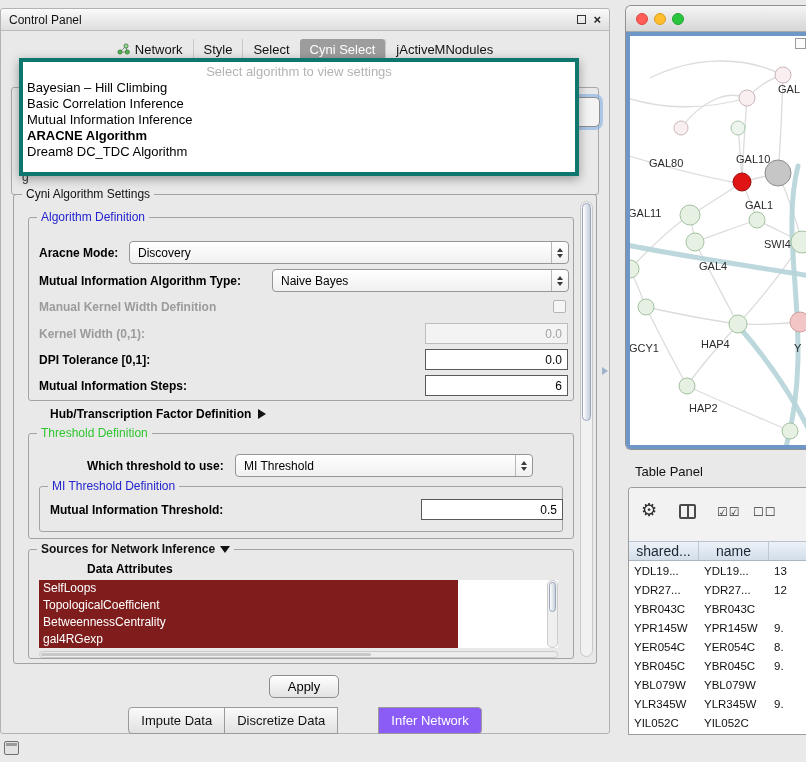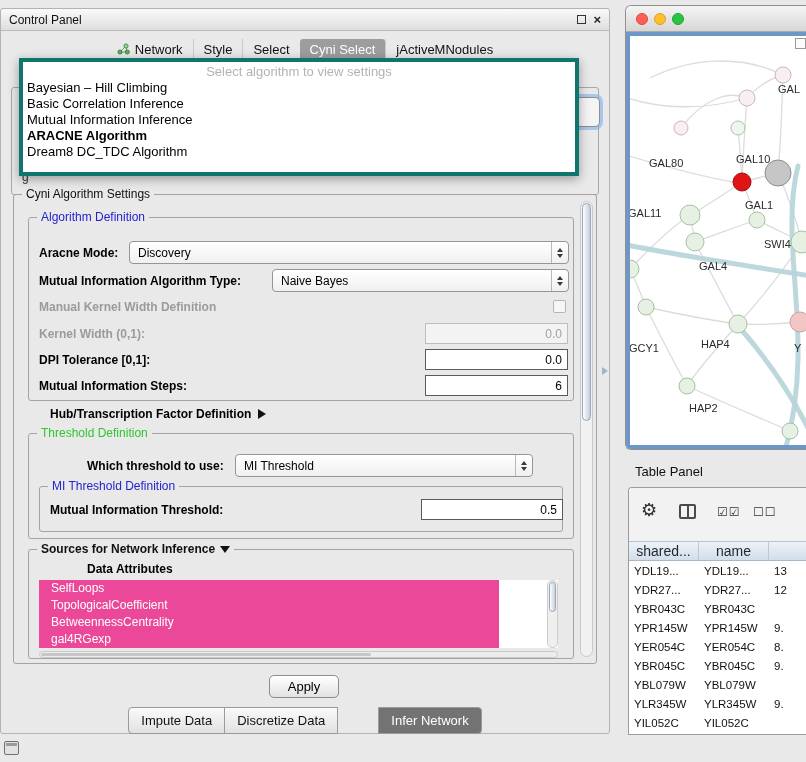--- a/index.html
+++ b/index.html
@@ -89,40 +89,40 @@
   .hub-row { position:absolute; left:24px; top:212px; display:flex; align-items:center; gap:7px;padding-left:12px; }
   .hub-row .lbl-inline { font-size:12px; font-weight:bold; }
   .tri-right { width:0; height:0; border-top:5px solid transparent; border-bottom:5px solid transparent;
     border-left:8px solid #111; }
   .tri-down-lg { width:0; height:0; border-left:5px solid transparent; border-right:5px solid transparent;
     border-top:7px solid #111; display:inline-block; margin-left:5px; vertical-align:middle; }
 
   .attr-list { position:absolute; left:10px; top:30px; width:519px; height:68px;
     background:#fff; overflow:hidden; }
   .attr-item { height:17px; line-height:17px; font-size:12px; color:#fff;
-    background:#ec4899; padding-left:12px; width:460px; }
+    background:#7f1d1d; padding-left:4px; width:419px; }
   .attr-scroll { position:absolute; right:0; top:0; width:11px; height:68px;
     background:#efefef; border:1px solid #ccc; border-radius:5px; }
   .attr-scroll .thumb { position:absolute; left:1px; top:1px; width:7px; height:30px;
     background:linear-gradient(90deg,#fff,#c6cfda); border:1px solid #9aa6ba; border-radius:4px; }
   .hscroll { position:absolute; left:10px; top:101px; width:519px; height:7px;
     background:#ededed; border:1px solid #c9c9c9; border-radius:4px; }
   .hscroll .hthumb { position:absolute; left:1px; top:1px; width:330px; height:3px;
     background:#c7c7c7; border-radius:3px; }
 
   .apply-btn { position:absolute; left:268px; top:666px; width:70px; height:23px;
     border:1px solid #8d8d8d; border-radius:5px; background:linear-gradient(#ffffff,#e2e2e2);
     font-family:"Liberation Sans", sans-serif; font-size:13px; color:#000; }
 
   .bottom-tabs { position:absolute; left:0; right:0; top:698px; display:flex; justify-content:center; }
   .btab { padding:5px 12px; font-size:13px; border:1px solid #9a9a9a;
     background:linear-gradient(#fafafa,#e1e1e1); margin-left:-1px; color:#111; }
   .btab:first-child { border-radius:4px 0 0 4px; margin-left:0; }
   .btab:last-child { border-radius:0 4px 4px 0; }
-  .btab.selected { background:#737373; color:#fff;margin-left:40px; }
+  .btab.selected { background:#8b5cf6; color:#fff;margin-left:40px; }
 
   .split-handle { position:absolute; left:602px; top:367px; width:0; height:0;
     border-top:4px solid transparent; border-bottom:4px solid transparent;
     border-left:6px solid #9fb4cc; }
 
   
   #network-window { position:absolute; left:625px; top:5px; width:181px; height:445px;
     border:1px solid #909090; border-right:none; border-radius:6px 0 0 6px;
     background:#dcdcdc; overflow:hidden; }
   .net-titlebar { height:26px; background:linear-gradient(#f5f5f5,#d6d6d6);

